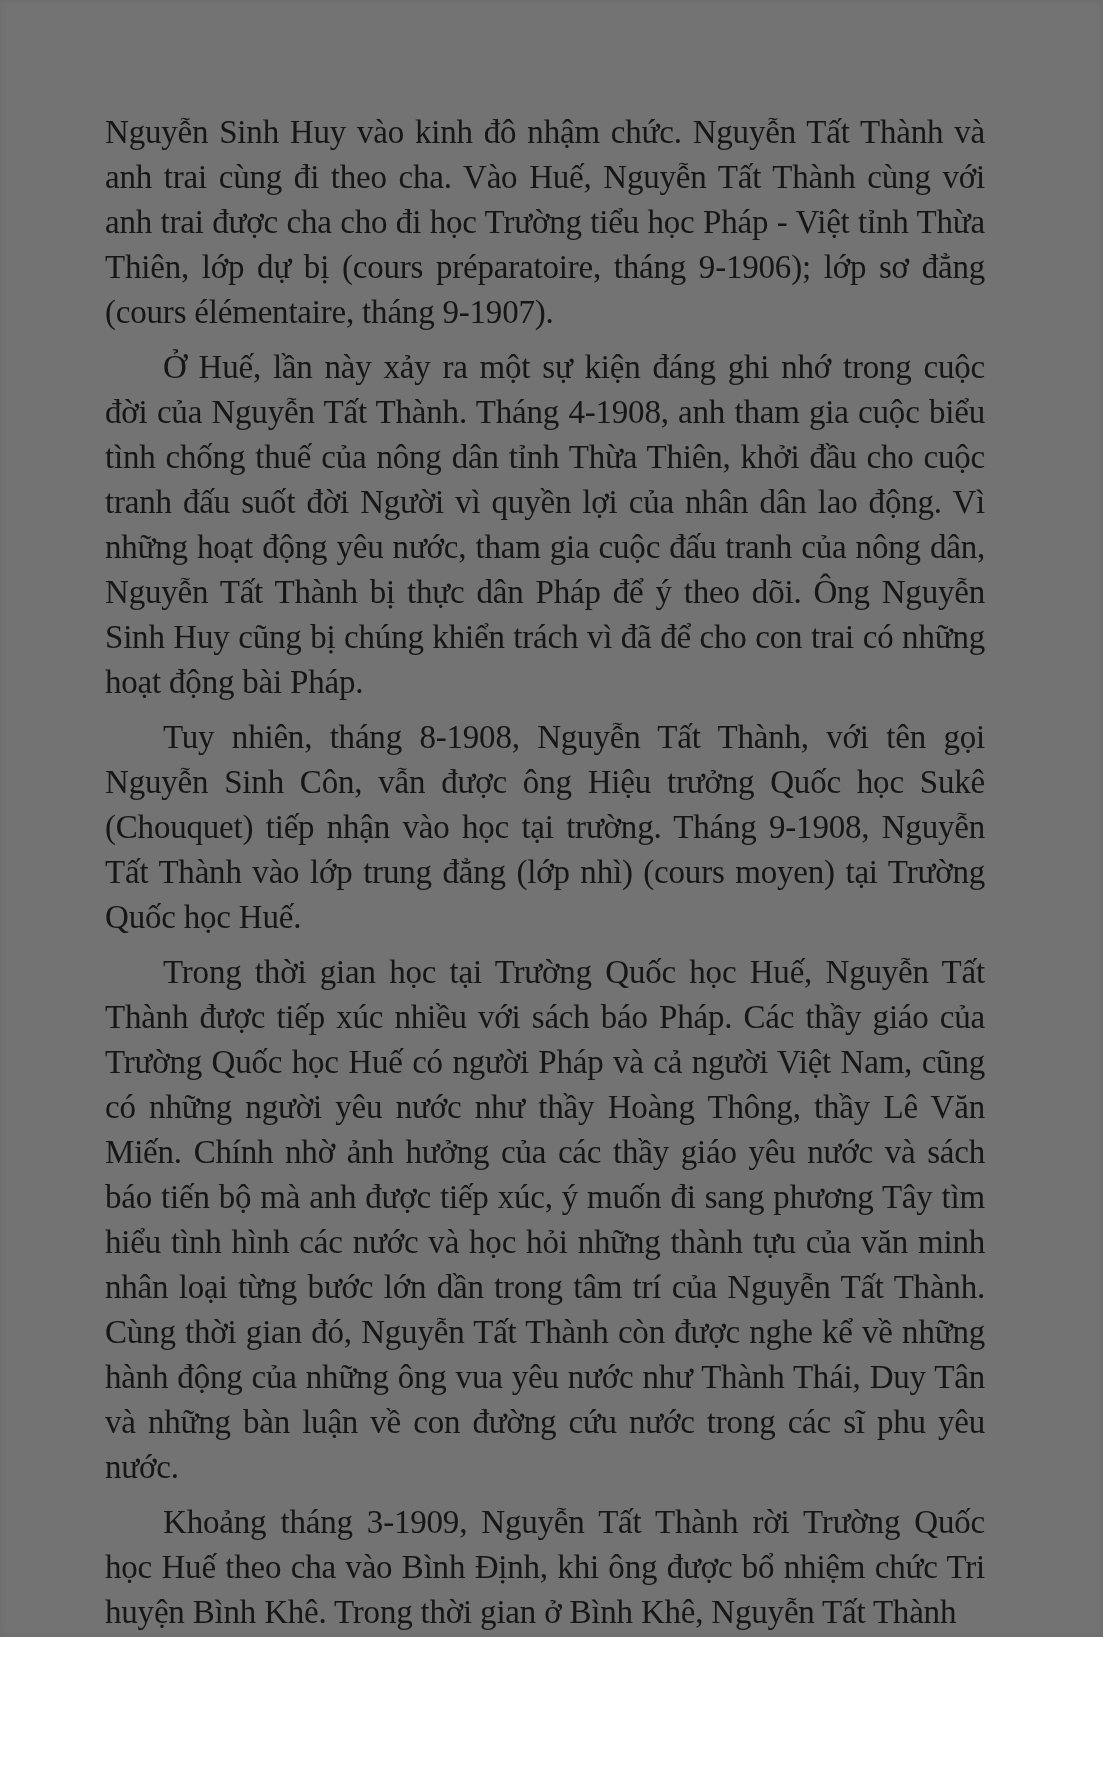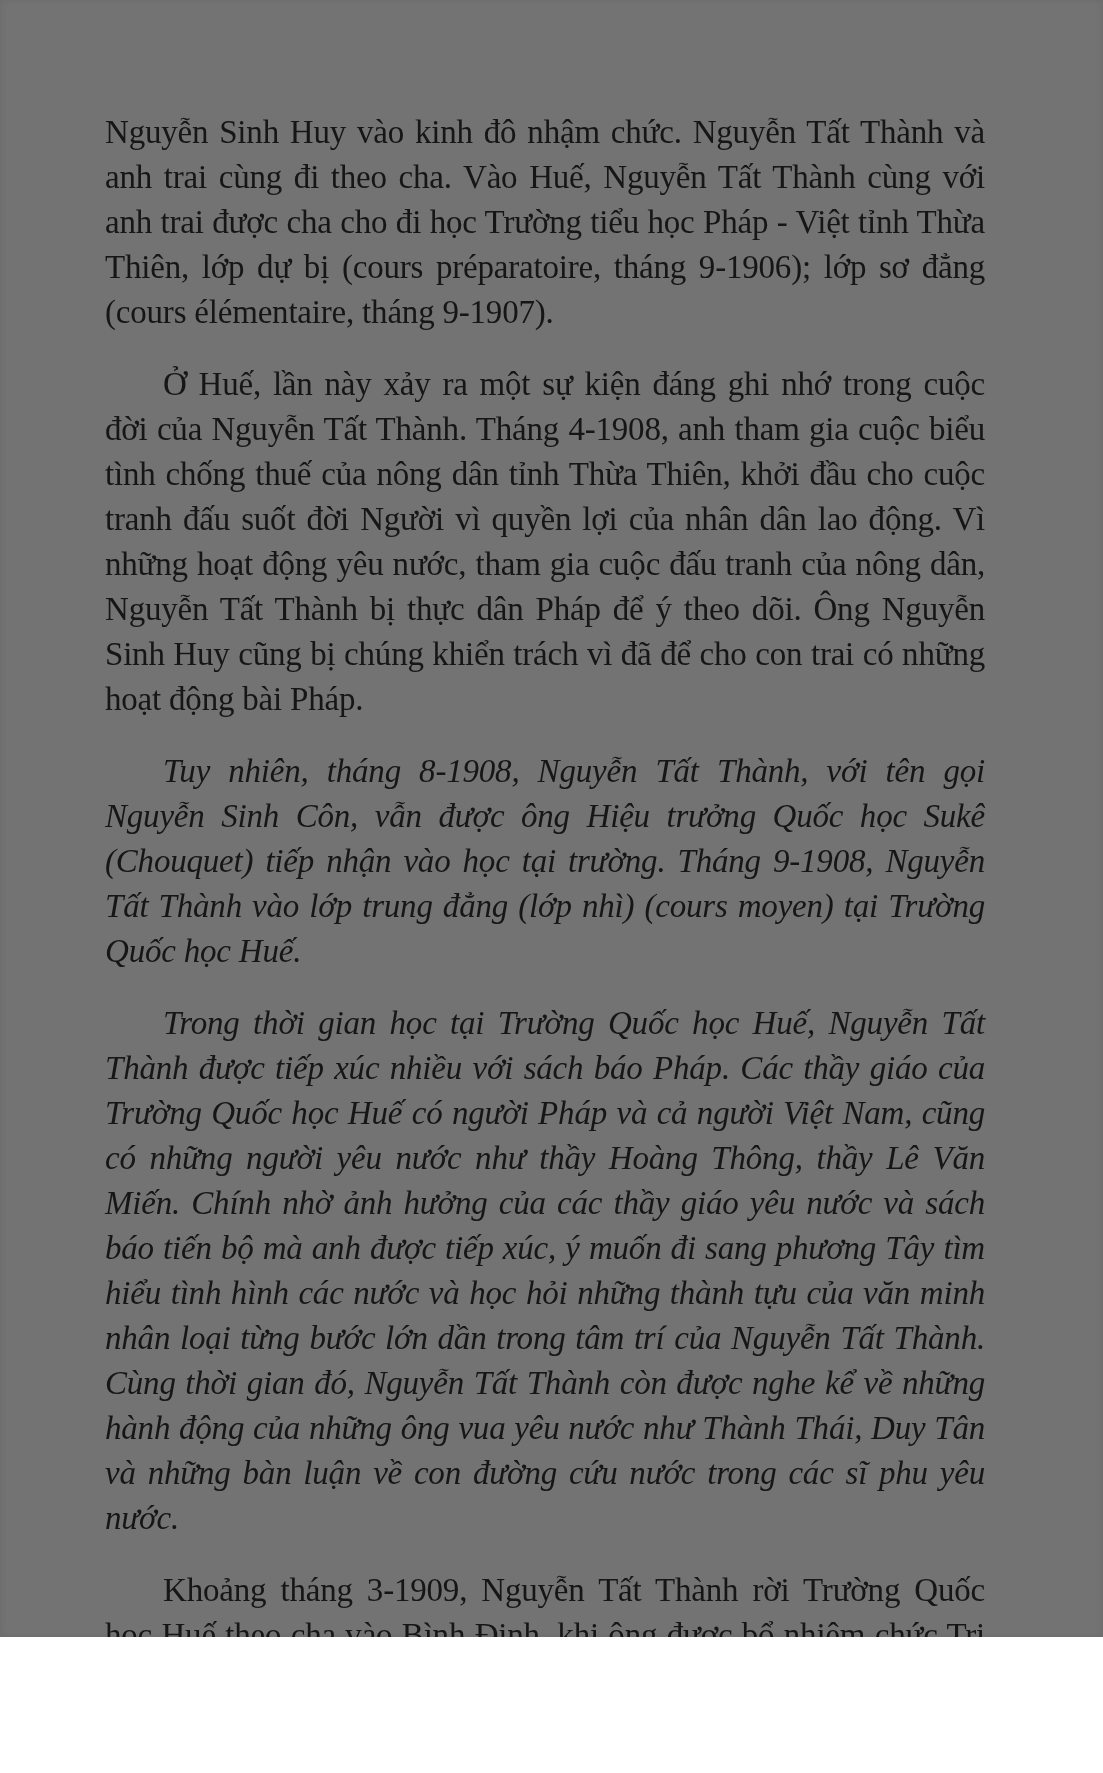--- a/index.html
+++ b/index.html
@@ -30,27 +30,26 @@
     font-size: 33px;
     line-height: 45px;
     text-align: justify;
     letter-spacing: -0.2px;
   }
   .text-block p {
     margin: 0;
     padding: 0;
   }
   .text-block p + p {
-    margin-top: 27px;
+    margin-top: 10px;
   }
   .para-indent {
     text-indent: 58px;
   }
   .para-italic {
-    font-style: italic;
   }
   .page-number {
     position: absolute;
     left: 104px;
     top: 1640px;
     font-size: 34px;
     font-weight: normal;
     line-height: 1.1;
     font-family: "Liberation Serif", serif;
     text-align: center;

